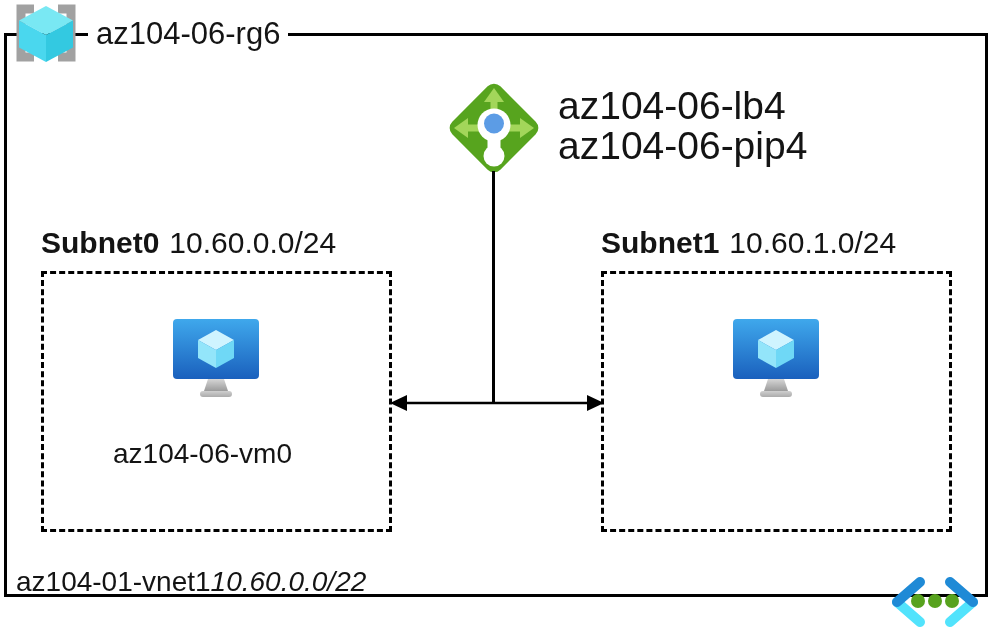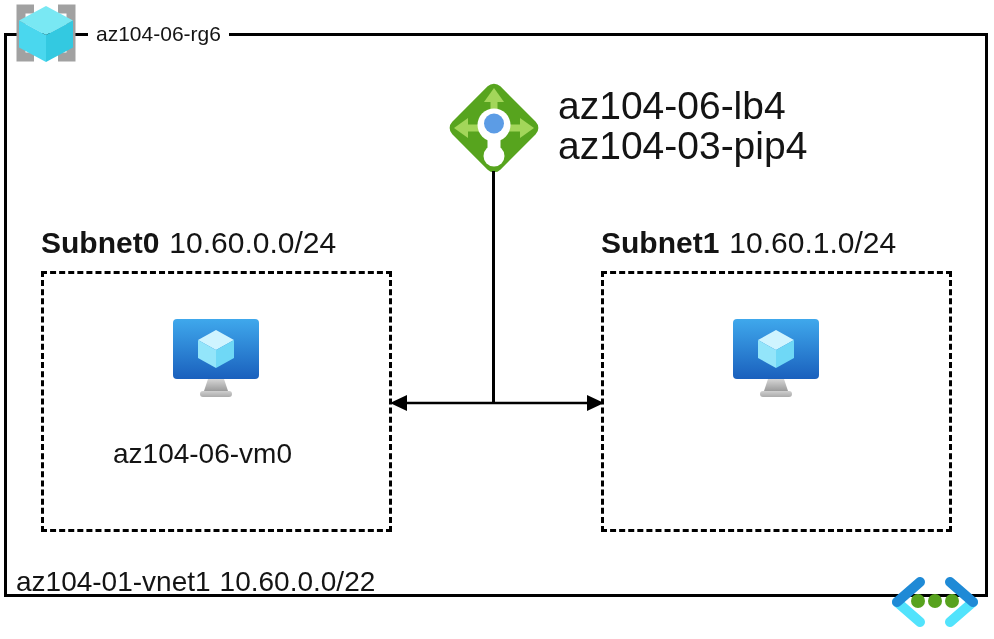--- a/index.html
+++ b/index.html
@@ -6,21 +6,21 @@
   .canvas{
     position:relative;width:994px;height:639px;background:#ffffff;overflow:hidden;
     font-family:"Liberation Sans", sans-serif;color:#141414;
   }
   .rg-frame{
     position:absolute;left:4px;top:33px;width:984px;height:564px;
     border:3px solid #000;box-sizing:border-box;background:transparent;
   }
   .rg-icon{position:absolute;left:8px;top:3px;width:76px;height:60px;}
   .rg-label{
-    position:absolute;left:88px;top:16px;font-size:21px;line-height:36px;
+    position:absolute;left:88px;top:16px;font-size:31px;line-height:36px;
     background:#ffffff;padding:0 8px;white-space:nowrap;
   }
   .lb-icon{position:absolute;left:443px;top:77px;width:102px;height:102px;}
   .lb-text{position:absolute;left:558px;top:86px;font-size:39px;line-height:40px;white-space:nowrap;}
   .vline{position:absolute;left:492px;top:171px;width:3px;height:233px;background:#000;}
   .harrow{position:absolute;left:388px;top:392px;width:218px;height:22px;}
   .subnet-box{
     position:absolute;top:271px;width:351px;height:261px;
     border:3px dashed #000;box-sizing:border-box;
   }
@@ -28,21 +28,21 @@
   .subnet-label{
     position:absolute;top:224px;width:351px;text-align:left;
     font-size:30px;line-height:38px;white-space:nowrap;
   }
   .subnet-label .sname{font-weight:700;}
   .subnet-label .scidr{margin-left:10px;font-weight:400;}
   .vm-icon{position:absolute;top:318px;width:88px;height:80px;}
   .vm0i{left:172px;} .vm1i{left:732px;}
   .vm-text{position:absolute;top:433px;width:323px;text-align:center;font-size:28px;line-height:41px;}
   .vnet-label{position:absolute;left:16px;top:566px;font-size:28px;white-space:nowrap;}
-  .vnet-label .vcidr{margin-left:9px;}
+  .vnet-label .vcidr{margin-left:0;font-style:italic;}
   .vnet-icon{position:absolute;left:892px;top:576px;width:86px;height:52px;}
 </style>
 </head>
 <body>
 
 <div class="canvas">
 
   <div class="rg-frame"></div>
 
   <svg width="0" height="0" style="position:absolute" aria-hidden="true">
@@ -81,21 +81,21 @@
     <rect x="52" y="47.5" width="28" height="7" fill="#A3D65A"></rect>
     <polygon points="91,51 77,41 77,61" fill="#A3D65A"></polygon>
     <rect x="44.5" y="50" width="13" height="29" fill="#ffffff"></rect>
     <circle cx="51" cy="48" r="16.5" fill="#ffffff"></circle>
     <circle cx="51" cy="79" r="10.5" fill="#ffffff"></circle>
     <circle cx="51" cy="46.5" r="10" fill="#5C9CE5"></circle>
   </svg>
 
   <div class="lb-text">
     <div>az104-06-lb4</div>
-    <div>az104-03-pip4</div>
+    <div>az104-06-pip4</div>
   </div>
 
   <div class="vline"></div>
   <svg class="harrow" viewBox="0 0 218 22">
     <line x1="10" y1="11" x2="208" y2="11" stroke="#000" stroke-width="2.6"></line>
     <polygon points="2,11 19,3 19,19" fill="#000"></polygon>
     <polygon points="216,11 199,3 199,19" fill="#000"></polygon>
   </svg>
 
   <div class="subnet-label sub0">

